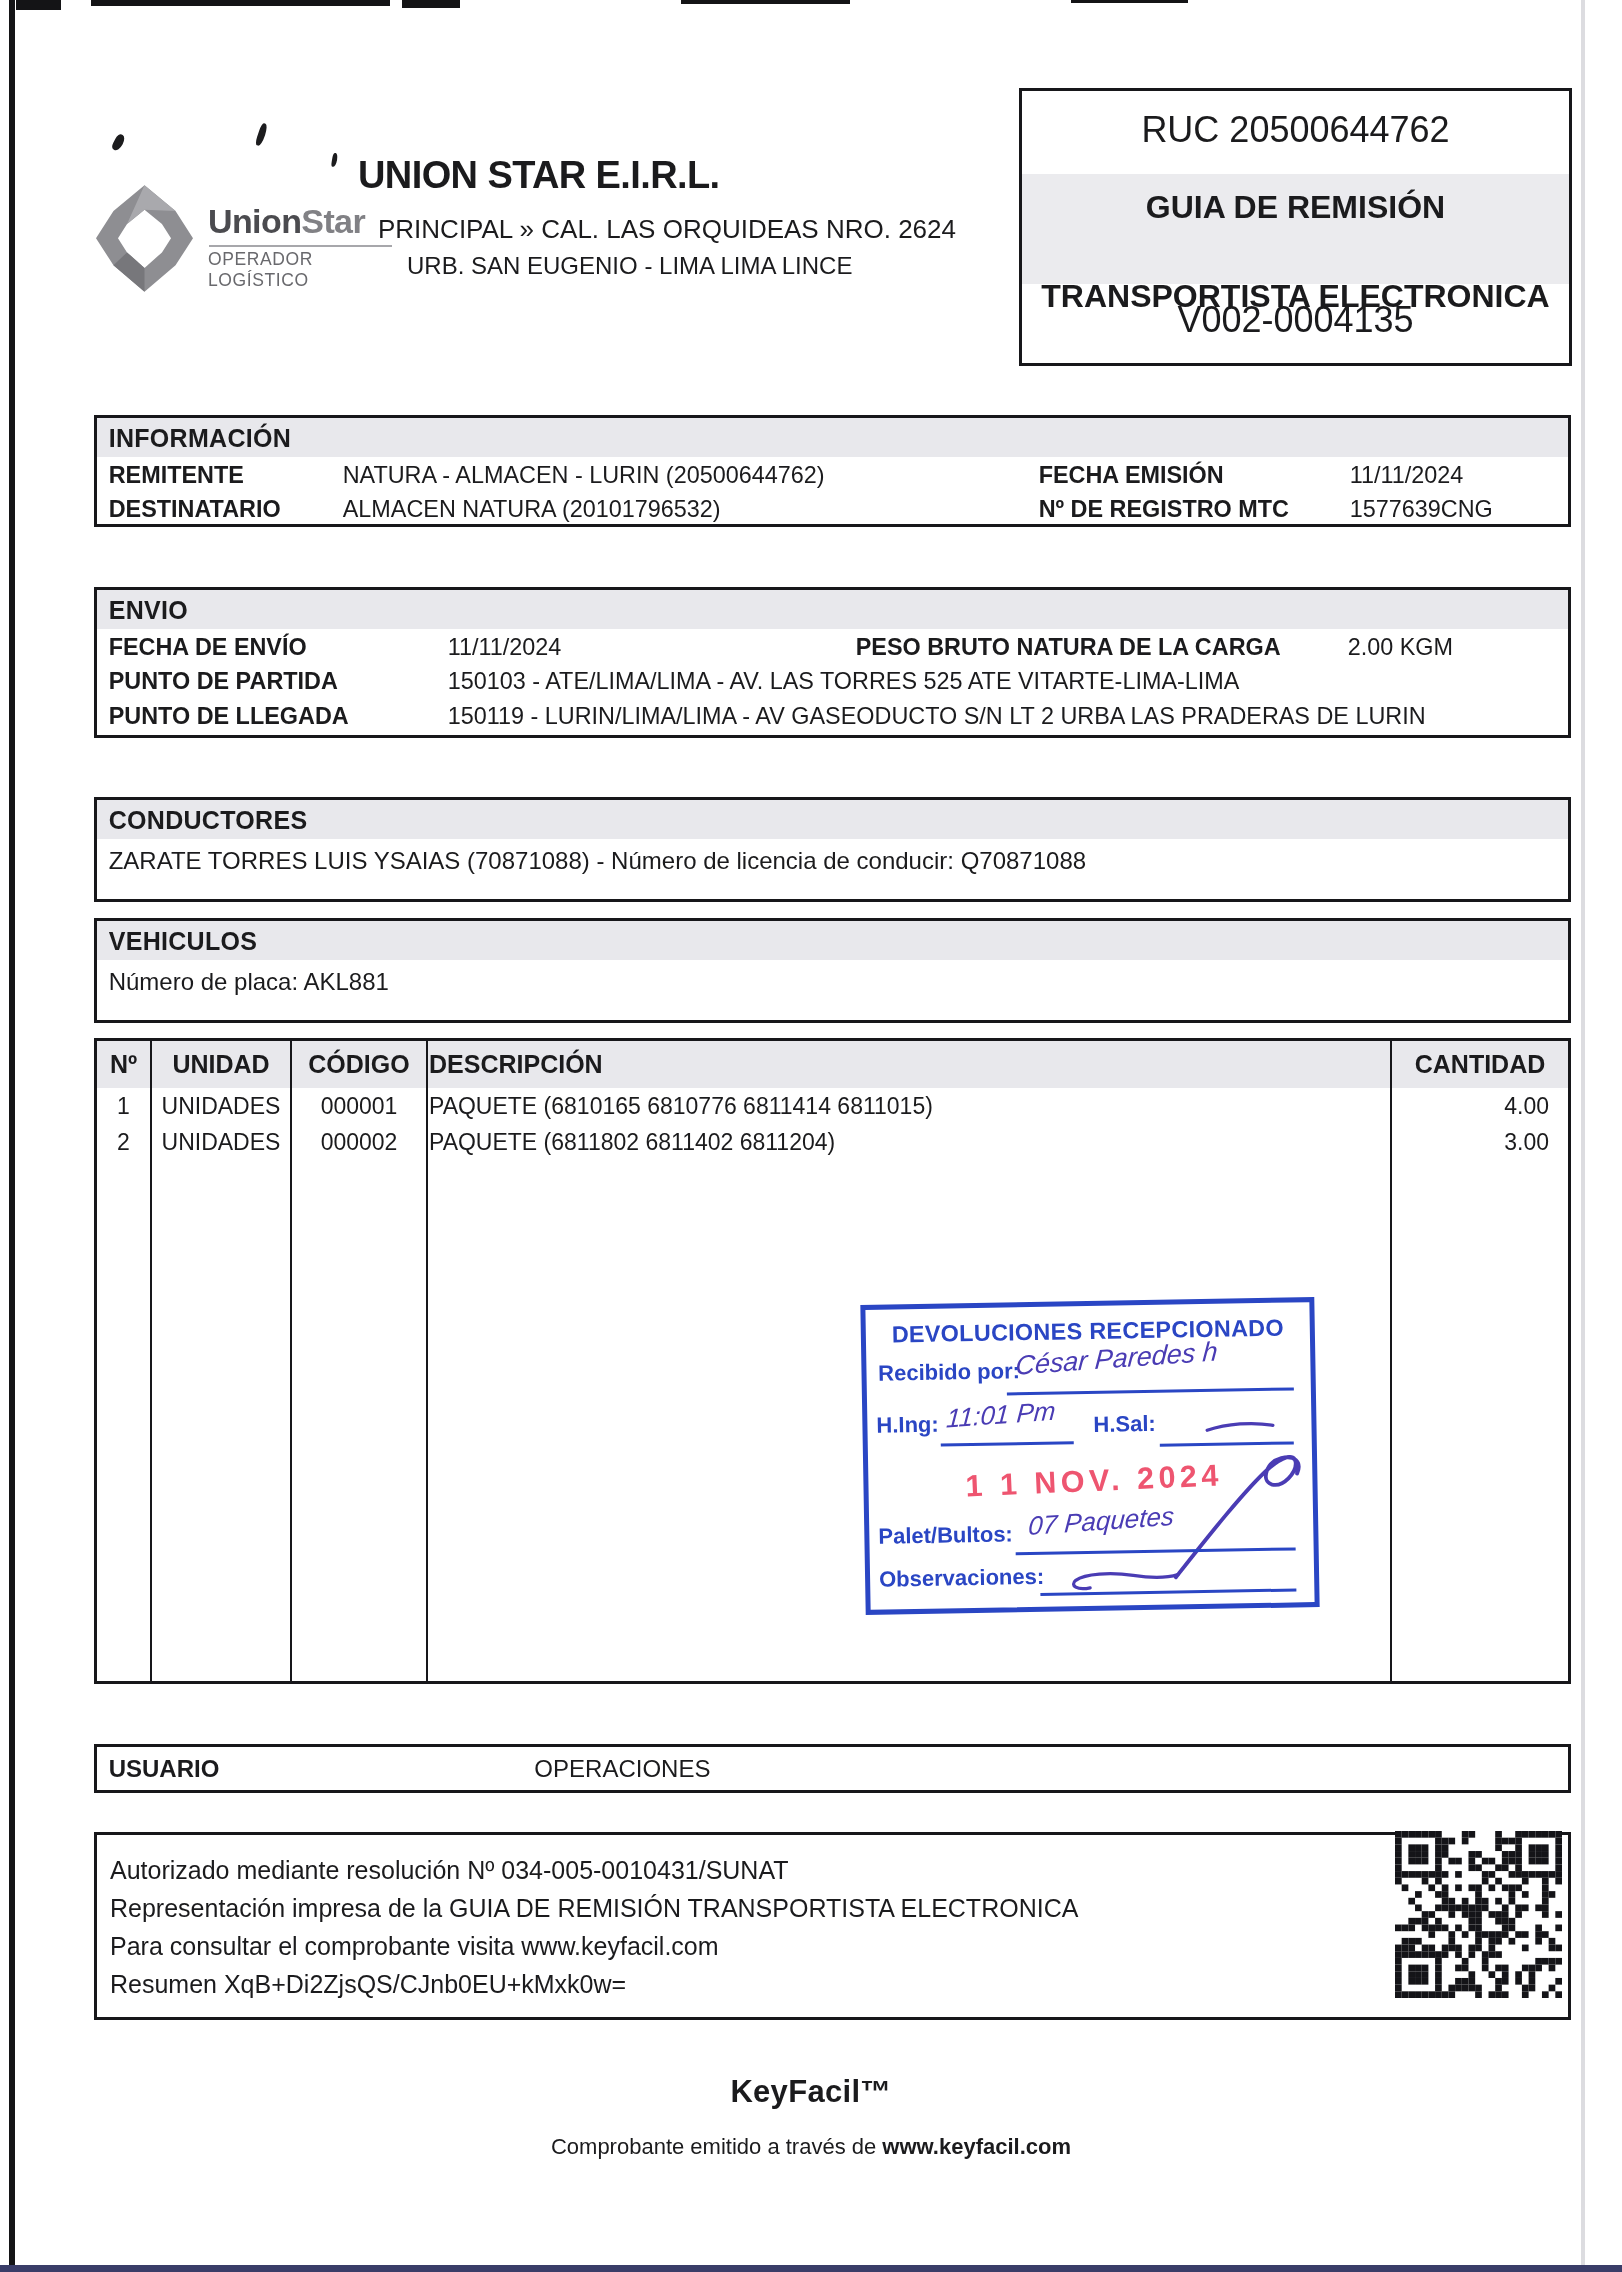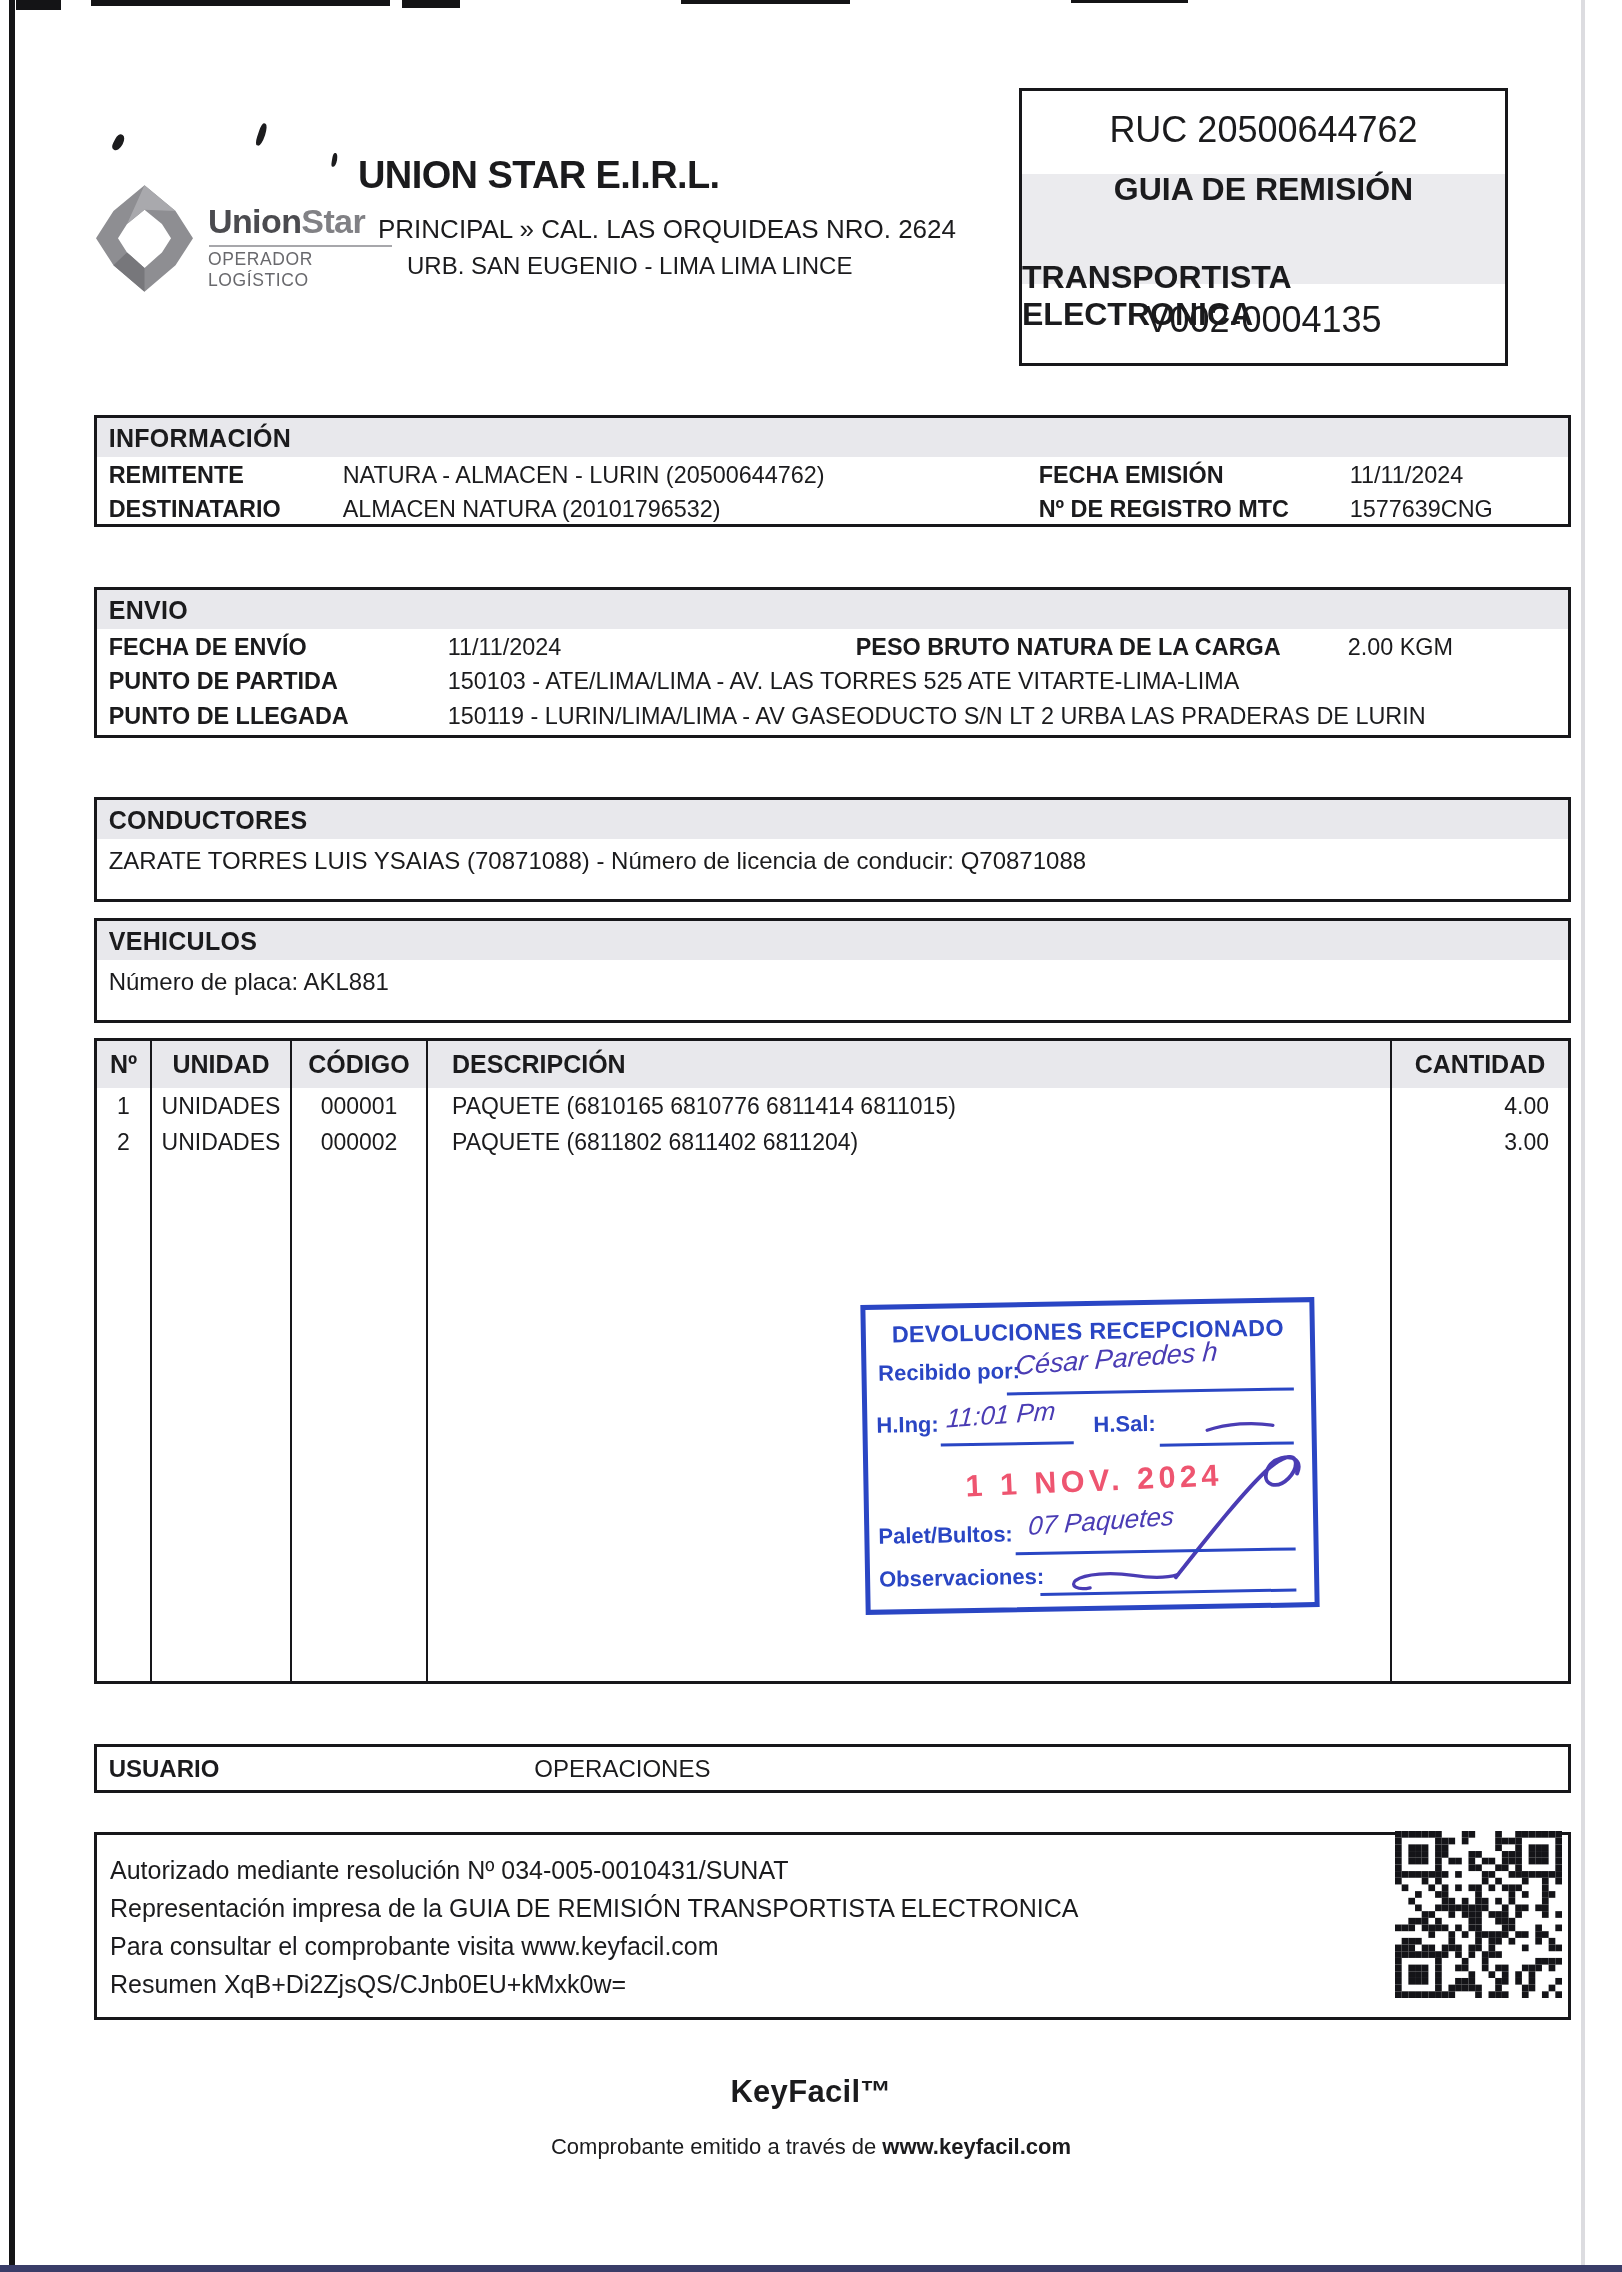--- a/index.html
+++ b/index.html
@@ -17,41 +17,41 @@
   .logo-brand{font-size:34px;letter-spacing:-0.6px;}
   .logo-brand .b1{color:#4b4b4f;font-weight:bold;}
   .logo-brand .b2{color:#818185;font-weight:bold;}
   .logo-rule{height:1.9px;background:#a7a7ab;margin:3.9px 0 2.6px 1.3px;width:183px;}
   .logo-tag{font-size:17.5px;color:#69696d;letter-spacing:0.6px;}
   
   .company-name{position:absolute;left:358px;top:154px;font-size:38px;font-weight:bold;letter-spacing:-0.6px;}
   .company-addr1{position:absolute;left:378px;top:214px;font-size:26px;}
   .company-addr2{position:absolute;left:378px;top:252px;font-size:24px;margin-left:29px;}
   
-  .ruc-box{position:absolute;left:1019px;top:88px;width:489px;height:278px;border:3.9px solid #17171a;box-sizing:border-box;background:#fff;}
+  .ruc-box{position:absolute;left:1019px;top:88px;width:553px;height:278px;border:3.9px solid #17171a;box-sizing:border-box;background:#fff;}
   .ruc-num{position:absolute;left:0;right:0;top:18px;text-align:center;font-size:36px;letter-spacing:0;}
   .ruc-band{position:absolute;left:0;right:0;top:83px;height:110px;background:#ebebee;display:flex;flex-direction:column;justify-content:center;align-items:center;gap:5.2px;}
   .ruc-band div{font-size:32px;font-weight:bold;letter-spacing:0;margin-top:46px;}
   .ruc-serie{position:absolute;left:0;right:0;top:208px;text-align:center;font-size:36px;}
   
   .sec{position:absolute;left:94px;width:1477px;border:3.2px solid #17171a;box-sizing:border-box;background:#fff;}
   .sec-head{background:#e8e8ec;font-weight:bold;font-size:25px;padding:5.8px 11.7px 4.5px;letter-spacing:0.3px;}
   .irow{display:flex;align-items:baseline;font-size:23.4px;padding:4.5px 11.7px 3.2px;}
   .lab{font-weight:bold;flex:0 0 auto;}
   .val{flex:1 1 auto;}
   .w360{width:234px;} .w522{width:339px;} .w480{width:311px;}
   .body-line{font-size:24px;padding:7.8px 11.7px 3.9px;}
   
   .tbl{position:absolute;left:94px;top:1038px;width:1477px;height:646px;border:3.2px solid #17171a;box-sizing:border-box;background:#fff;
        display:grid;grid-template-columns:55px 140px 136px 964px 1fr;grid-template-rows:47px 36px 36px 1fr;}
   .tbl .c{border-right:2.6px solid #17171a;box-sizing:border-box;font-size:23px;display:flex;align-items:center;}
   .tbl .last{border-right:none;}
   .tbl .th{background:#e8e8ec;font-weight:bold;font-size:25px;}
   .tbl .cen{justify-content:center;}
-  .tbl .lft{justify-content:flex-start;padding-left:24px;}
+  .tbl .lft{justify-content:flex-start;padding-left:1px;}
   .tbl .rgt{justify-content:flex-end;padding-right:19px;}
   
   .stamp{position:absolute;left:863px;top:1301px;width:454px;height:310px;border:5.8px solid #2a46c4;box-sizing:border-box;
          transform:rotate(-1deg);color:#2a46c4;font-weight:bold;}
   .stamp .t{position:absolute;left:0;right:0;top:11.7px;text-align:center;font-size:23.4px;letter-spacing:0.3px;}
   .st-lab{position:absolute;font-size:22px;}
   .st-line{position:absolute;height:2.6px;background:#2a46c4;}
   .ink{position:absolute;color:#4a3cb4;font-weight:normal;font-style:italic;transform:rotate(-3deg) skewX(-8deg);font-size:26px;white-space:nowrap;}
   .date-red{position:absolute;left:97px;top:157px;color:#ee5570;font-size:30.5px;font-weight:bold;letter-spacing:4.5px;transform:rotate(-1.5deg);white-space:nowrap;}
   .sig{position:absolute;left:299px;top:140px;}

